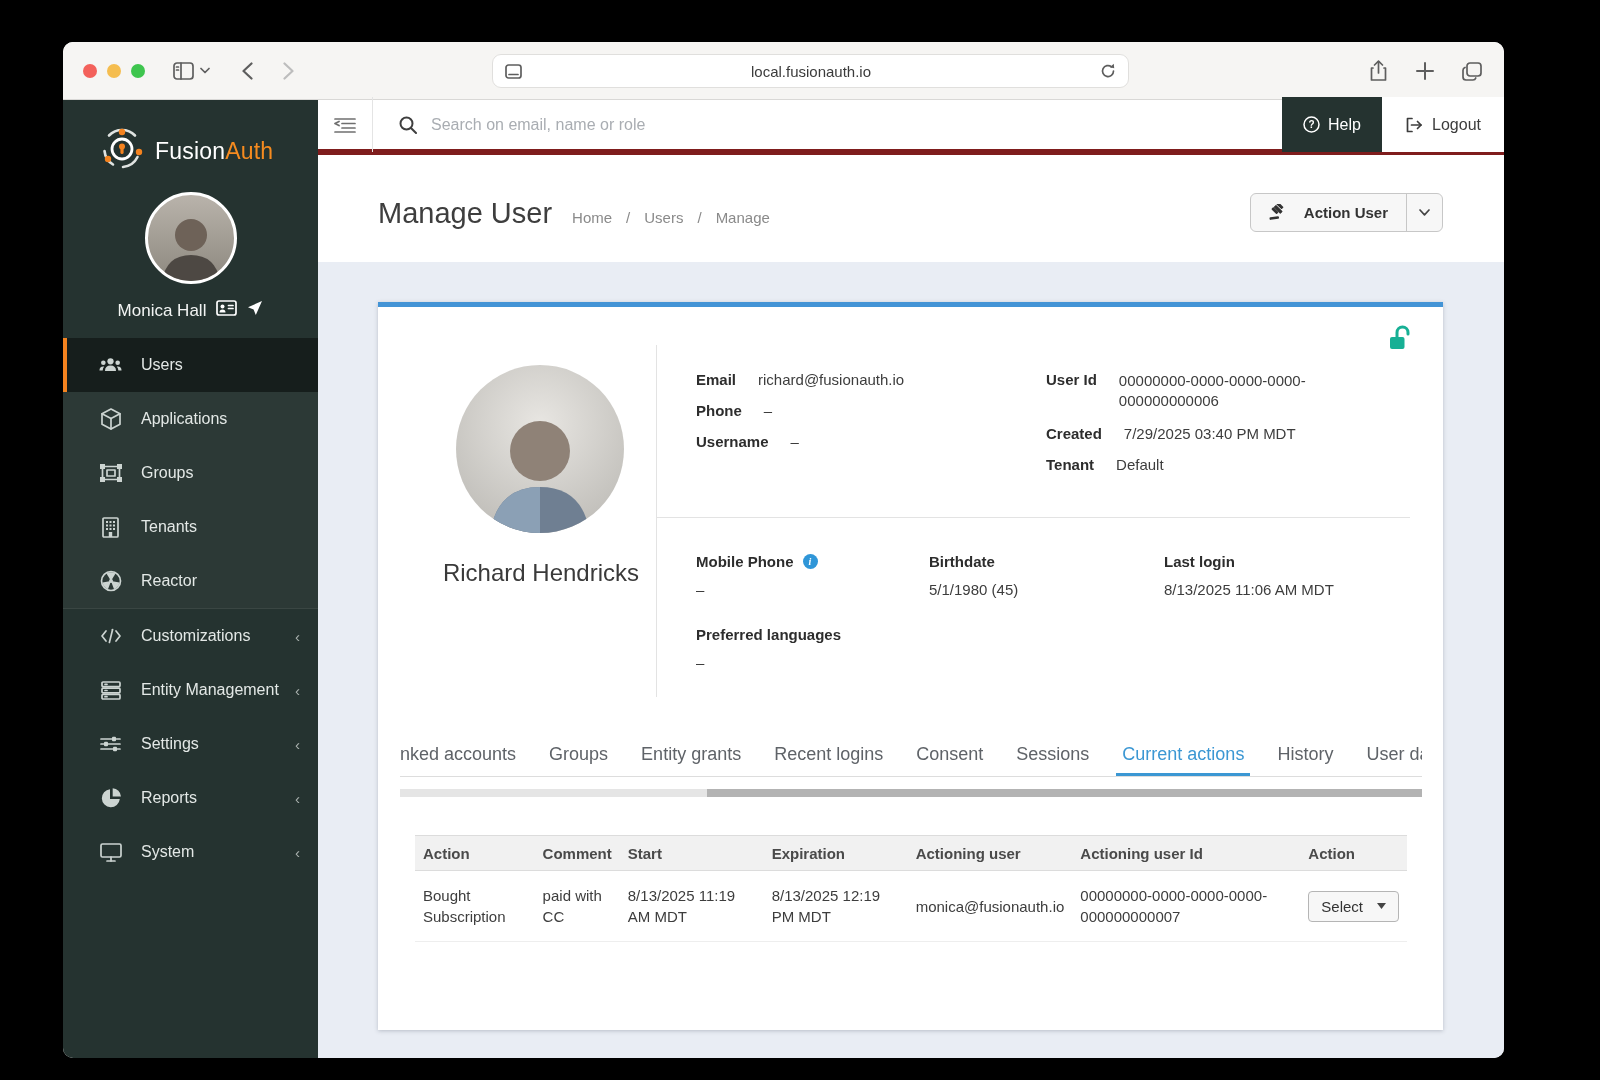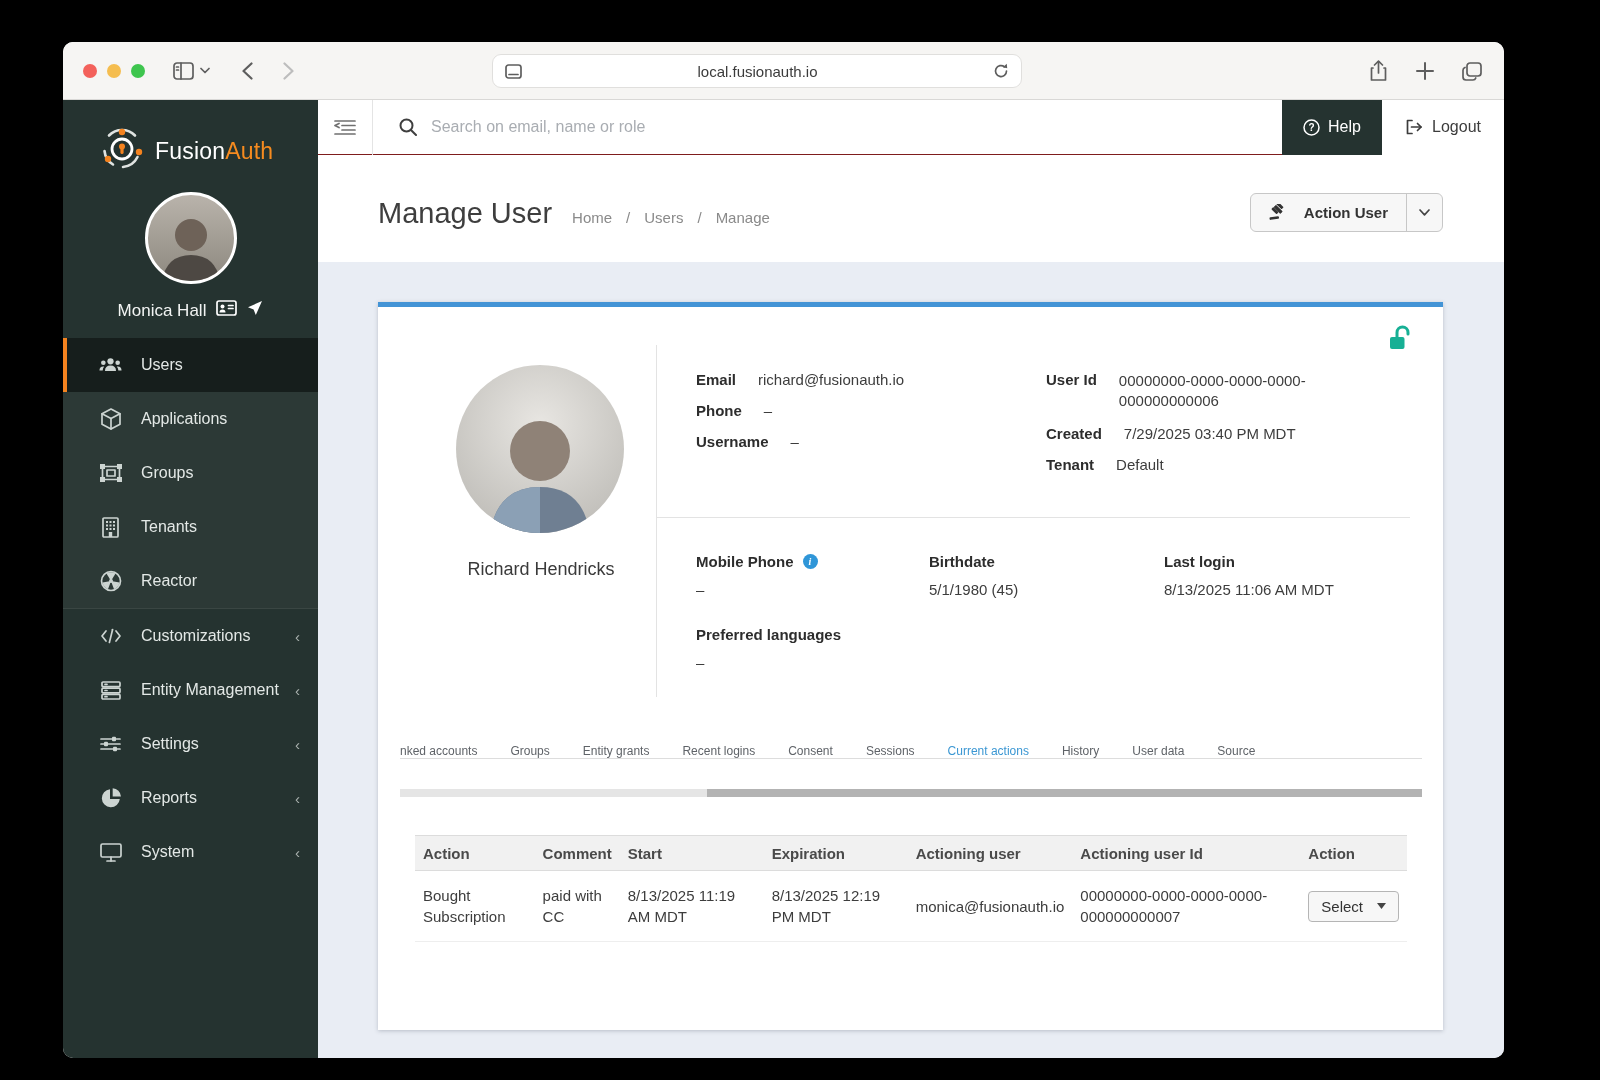--- a/index.html
+++ b/index.html
@@ -5,21 +5,21 @@
   * { margin:0; padding:0; box-sizing:border-box; }
   html,body { width:1600px; height:1080px; background:#000; font-family:"Liberation Sans", sans-serif; overflow:hidden; }
   .window { position:absolute; left:63px; top:42px; width:1441px; height:1016px; border-radius:10px; overflow:hidden; background:#fff; }
 
   
   .chrome { position:relative; height:58px; background:#f6f5f3; border-bottom:1px solid #d9d8d6; display:flex; align-items:center; padding:0 20px; }
   .lights { display:flex; gap:10px; }
   .light { width:14px; height:14px; border-radius:50%; }
   .chrome-ic { color:#5e5e5e; display:flex; align-items:center; }
   .chrome-ic.dim { color:#bdbdbd; }
-  .urlbar { position:absolute; left:429px; top:12px; width:530px; height:34px; background:#fff; border:1px solid #e0dfdd; border-radius:9px; display:flex; align-items:center; padding:0 12px; }
+  .urlbar { position:absolute; left:429px; top:12px; width:637px; height:34px; background:#fff; border:1px solid #e0dfdd; border-radius:9px; display:flex; align-items:center; padding:0 12px; }
   .urlbar .addr { flex:1; text-align:center; font-size:15px; color:#3b3b3b; }
   .chrome-right { position:absolute; right:22px; top:0; height:58px; display:flex; align-items:center; gap:28px; }
 
   
   .app { position:absolute; top:58px; left:0; right:0; bottom:0; display:flex; }
   .sidebar { width:255px; background:#253330; color:#e9edeb; flex-shrink:0; position:relative; }
   .main { flex:1; display:flex; flex-direction:column; background:#e9edf4; position:relative; }
 
   
   .brand { display:flex; align-items:center; gap:10px; padding:26px 0 0 36px; }
@@ -32,21 +32,21 @@
   .nav { position:absolute; top:238px; left:0; right:0; }
   .nav-group-a { background:#2c3936; }
   .nav-item { height:54px; display:flex; align-items:center; padding-left:36px; font-size:16px; color:#e3e8e6; gap:19px; position:relative; cursor:pointer; }
   .nav-item .nico { width:23px; display:flex; justify-content:center; color:#ccd4d1; }
   .nav-item.active { background:#161e1c; }
   .nav-item.active::before { content:""; position:absolute; left:0; top:0; bottom:0; width:4px; background:#f5831f; }
   .nav-item .chev { position:absolute; right:18px; font-size:15px; color:#aab2af; }
   .nav-div { height:1px; background:#3a4643; }
 
   
-  .topbar { height:55px; background:#fff; border-bottom:1px solid #7f1d1d; display:flex; align-items:center; flex-shrink:0; position:relative; }
+  .topbar { height:55px; background:#fff; border-bottom:6px solid #7f1d1d; display:flex; align-items:center; flex-shrink:0; position:relative; }
   .collapse-btn { width:54px; display:flex; justify-content:center; color:#6f6f6f; }
   .topbar-div { width:1px; height:55px; background:#e4e4e4; }
   .searchbox { display:flex; align-items:center; gap:14px; padding-left:26px; flex:1; }
   .searchbox input { border:none; outline:none; font-size:16px; color:#333; width:500px; font-family:"Liberation Sans",sans-serif; }
   .searchbox input::placeholder { color:#a9adb2; }
   .help-btn { width:100px; height:55px; background:#253330; color:#fff; display:flex; align-items:center; justify-content:center; gap:8px; font-size:16px; cursor:pointer; }
   .logout-btn { width:122px; height:55px; background:#fff; color:#3c3c3c; display:flex; align-items:center; justify-content:center; gap:9px; font-size:16px; cursor:pointer; }
 
   
   .pagehead { background:#fff; height:107px; position:relative; flex-shrink:0; }
@@ -56,39 +56,39 @@
   .action-split { position:absolute; right:61px; top:38px; height:39px; display:flex; border:1px solid #c7c7c7; border-radius:6px; background:#f7f7f7; overflow:hidden; }
   .action-main { display:flex; align-items:center; gap:18px; padding:0 18px; font-size:15px; font-weight:bold; color:#333; cursor:pointer; }
   .action-caret { width:36px; border-left:1px solid #c7c7c7; display:flex; align-items:center; justify-content:center; color:#444; cursor:pointer; }
 
   
   .content { flex:1; position:relative; }
   .card { position:absolute; left:60px; right:61px; top:40px; height:728px; background:#fff; border-top:5px solid #4394d6; box-shadow:0 1px 4px rgba(40,50,70,.25); }
   .lock { position:absolute; right:30px; top:18px; color:#17b095; }
   .user-photo { position:absolute; left:78px; top:58px; width:168px; height:168px; border-radius:50%; background:radial-gradient(circle at 50% 35%, #e8e6e2, #b7b5b0); overflow:hidden; }
   .user-photo svg { position:absolute; bottom:-10px; left:50%; transform:translateX(-50%); }
-  .user-name { position:absolute; left:38px; top:252px; width:250px; text-align:center; font-size:18px; color:#3a3a3a; }
+  .user-name { position:absolute; left:38px; top:252px; width:250px; text-align:center; font-size:24px; color:#3a3a3a; }
   .vdiv { position:absolute; left:278px; top:38px; height:352px; width:1px; background:#e3e3e3; }
   .hdiv { position:absolute; left:278px; right:33px; top:210px; height:1px; background:#e3e3e3; }
 
   .dt-left { position:absolute; left:318px; top:64px; }
   .dt-right { position:absolute; left:668px; top:64px; }
   .drow { margin-bottom:14px; font-size:15px; color:#3d3d3d; display:flex; }
   .dlabel { font-weight:bold; color:#2d2d2d; margin-right:22px; white-space:nowrap; }
   .dval { color:#3d3d3d; }
   .dval.wrap { max-width:205px; line-height:20px; }
 
   .grid-lower { position:absolute; left:318px; top:246px; right:60px; }
   .gcell { position:absolute; top:0; }
   .glabel { font-size:15px; font-weight:bold; color:#2d2d2d; display:flex; align-items:center; gap:9px; }
   .gval { margin-top:11px; font-size:15px; color:#3d3d3d; }
   .info-dot { width:15px; height:15px; border-radius:50%; background:#2f96d8; color:#fff; font-size:10px; font-weight:bold; display:inline-flex; align-items:center; justify-content:center; font-family:"Liberation Serif",serif; font-style:italic; }
 
   
-  .tabs { position:absolute; left:22px; right:21px; top:437px; display:flex; gap:33px; border-bottom:1px solid #ddd; font-size:12px; color:#5f6368; white-space:nowrap; overflow:hidden; }
+  .tabs { position:absolute; left:22px; right:21px; top:437px; display:flex; gap:33px; border-bottom:1px solid #ddd; padding-bottom:11px; font-size:18px; color:#5f6368; white-space:nowrap; overflow:hidden; }
   .tab { cursor:pointer; position:relative; }
   .tab.active { color:#3b97d3; }
   .tab.active::after { content:""; position:absolute; left:-6px; right:-6px; bottom:-11px; height:3px; background:#3b97d3; }
   .hscroll { position:absolute; left:22px; right:21px; top:482px; height:8px; background:#b3b3b3; }
   .hscroll .thumb { position:absolute; left:0; top:0; bottom:0; width:30%; background:#e5e5e5; }
 
   
   .tablewrap { position:absolute; left:37px; right:36px; top:528px; }
   table { width:100%; border-collapse:collapse; font-size:15px; }
   thead th { background:#f1f1f1; border-top:1px solid #dcdcdc; border-bottom:1px solid #dcdcdc; text-align:left; font-weight:bold; color:#4a4a4a; height:35px; padding:0 8px; font-size:15px; }

